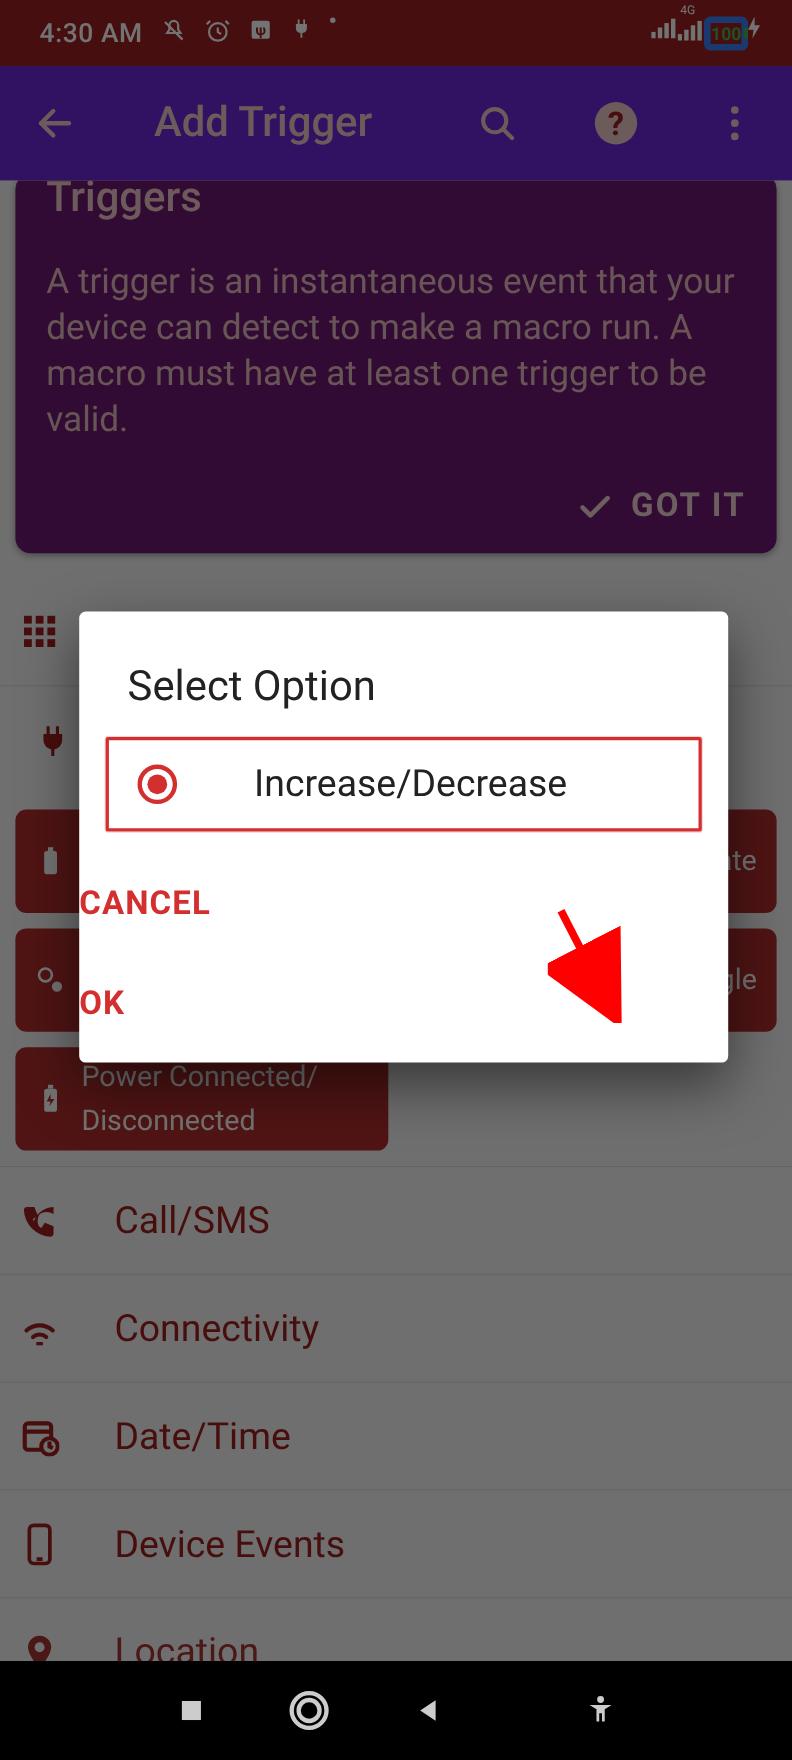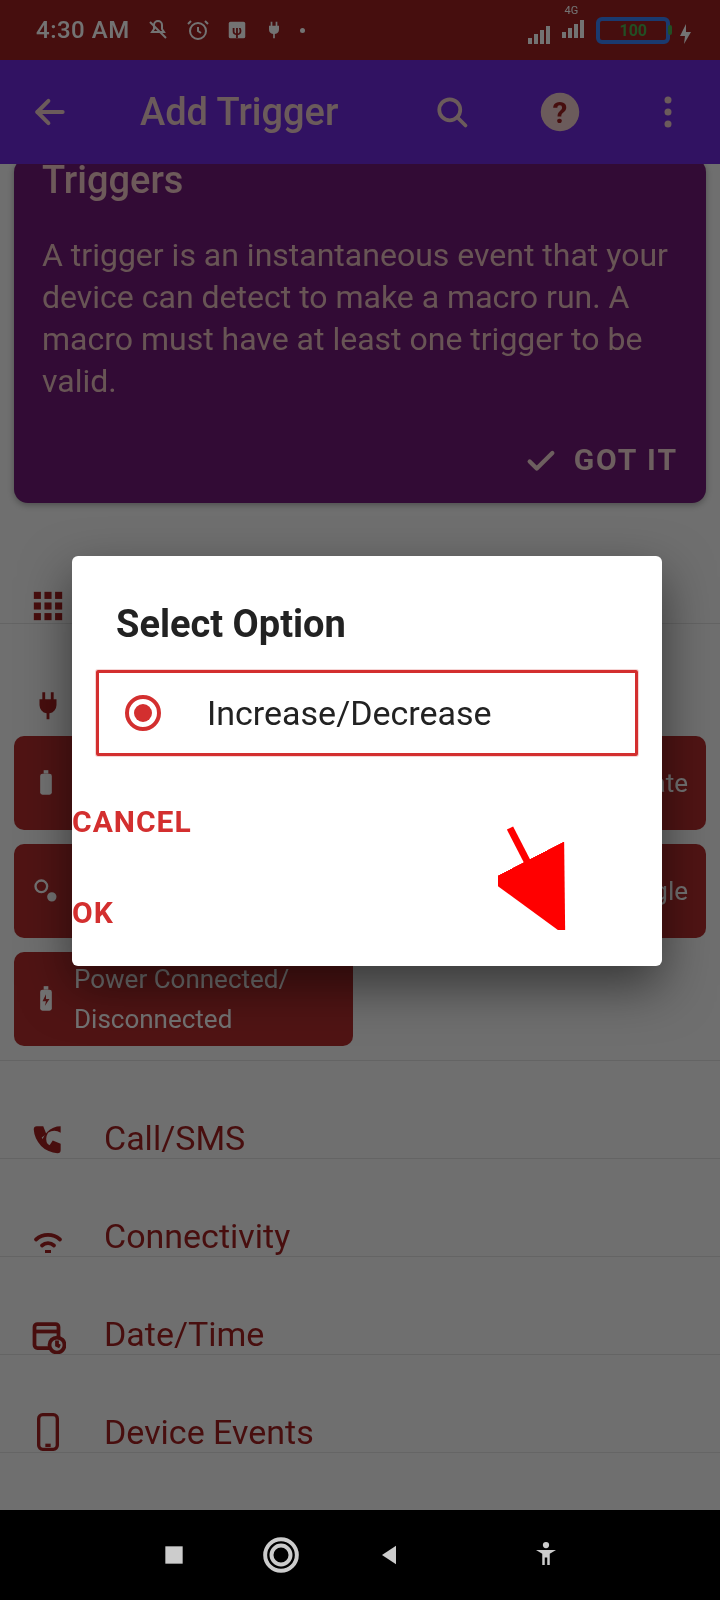--- a/index.html
+++ b/index.html
@@ -1,63 +1,63 @@
 <!DOCTYPE html>
 <html><head>
 <meta charset="utf-8">
 <style>
   * { box-sizing: border-box; margin: 0; padding: 0; }
   html, body { width: 720px; height: 1600px; font-family: Roboto, Arial, sans-serif; background: #000; overflow: hidden; }
   .screen { width: 720px; height: 1600px; background: #f5f5f5; position: relative; }
 
   
   .status-bar { height: 60px; background: #9c2121; display: flex; align-items: center; justify-content: space-between; padding: 0 28px 0 36px; color: #fff; font-size: 24px; }
-  .status-left { display: flex; align-items: center; gap: 16px; }
-  .status-right { display: flex; align-items: flex-end; gap: 10px; }
+  .status-left { display: flex; align-items: flex-start; gap: 16px; }
+  .status-right { display: flex; align-items: flex-start; }
   .status-time { font-weight: 500; letter-spacing: 0.5px; }
   .sicon { display: inline-flex; }
-  .battery-box { border: 4px solid #3b82f6; border-radius: 6px; padding: 0 19px; font-size: 16px; color: #4caf50; font-weight: 700; position: relative; }
+  .battery-box { border: 6px solid #3b82f6; border-radius: 6px; padding: 0 0; font-size: 16px; color: #4caf50; font-weight: 700; position: relative; }
   .battery-box::after { content:""; position:absolute; right:-6px; top:4px; width:4px; height:10px; background:#4caf50; border-radius:2px; }
 
   
   .app-bar { height: 104px; background: #6d28d9; display: flex; align-items: center; padding: 0 20px; color: #fff; gap: 36px; }
   .back-btn { width: 60px; height: 60px; display:flex; align-items:center; justify-content:center; }
   .app-title { font-size: 38px; font-weight: 500; margin-left: 24px; flex: 1; color: #eec9c9; }
   .app-action { width: 64px; height: 64px; display:flex; align-items:center; justify-content:center; margin-left: 8px; }
 
   
   .content { position: absolute; top:164px; left:0; right:0; bottom:90px; overflow: hidden; }
 
   
   .info-card { margin: 0 14px 0 14px; background: #701a75; border-radius: 14px; padding: 0 28px 26px 28px; color: #fff; box-shadow: 0 2px 6px rgba(0,0,0,0.3); }
   .info-title { font-size: 38px; font-weight: 500; color: #f2c7c7; padding-top: 0; margin-top: -6px; }
   .info-desc { font-size: 32px; line-height: 42px; color: #e7bcbc; margin-top: 32px; }
   .gotit { display:flex; justify-content:flex-end; align-items:center; margin-top: 40px; gap: 16px; }
   .gotit span { font-size: 30px; font-weight: 700; letter-spacing: 2px; color: #f1d2d2; }
 
   
   .cat-list { margin-top: 22px; }
-  .cat-row { display:flex; align-items:flex-end; height: 98px; border-top: 1px solid #ddd; padding: 0 24px; gap: 32px; }
+  .cat-row { display:flex; align-items:center; height: 98px; border-top: 1px solid #ddd; padding: 0 12px; gap: 44px; }
   .cat-row:first-child { border-top: none; }
   .cat-icon { width: 48px; display:flex; justify-content:center; }
   .cat-label { font-size: 34px; color: #9f1f1f; }
 
   
   .chips-wrap { padding: 0 14px; border-top:1px solid #ddd; padding-top: 0; }
   .chips-grid { display: grid; grid-template-columns: 1fr 1fr; gap: 14px; margin: 14px 0; }
   .chip { background: #b12d2d; color: #fff; border-radius: 10px; height: 94px; display:flex; align-items:center; padding: 0 18px; gap: 14px; font-size: 26px; }
 
   
   .scrim { position: absolute; inset: 0; background: rgba(0,0,0,0.55); }
 
   
   .dialog { position: absolute; left: 72px; right: 58px; top: 556px; background: #fff; border-radius: 6px; box-shadow: 0 20px 50px rgba(0,0,0,0.5); padding: 46px 0 0 0; }
-  .dialog-title { font-size: 38px; font-weight: 700; color: #222; padding: 0 44px 24px 44px; }
+  .dialog-title { font-size: 38px; font-weight: 400; color: #222; padding: 0 44px 24px 44px; }
   .radio-block { margin: 0 24px 28px 24px; }
-  .radio-row { display:flex; align-items:center; height: 86px; padding: 0 26px; gap: 46px; }
+  .radio-row { display:flex; align-items:center; height: 86px; padding: 0 26px; gap: 70px; }
   .radio-row.highlight { border: 3px solid #d32f2f; border-radius: 2px; box-shadow: 0 0 0 1px rgba(211,47,47,0.2); }
   .radio-outer { width: 36px; height: 36px; border-radius: 50%; display:inline-block; position:relative; }
   .radio-outer.checked { border: 4px solid #d32f2f; }
   .radio-outer.checked::after { content:""; position:absolute; inset:5px; background:#d32f2f; border-radius:50%; }
   .radio-outer.unchecked { border: 4px solid #888; }
   .radio-label { font-size: 34px; color: #222; }
   .dialog-actions { display:flex; justify-content:flex-end; gap: 56px; padding: 20px 44px 36px 0; flex-direction: column; }
   .dlg-btn { font-size: 30px; font-weight: 700; color: #d32f2f; letter-spacing: 1px; }
 
   

